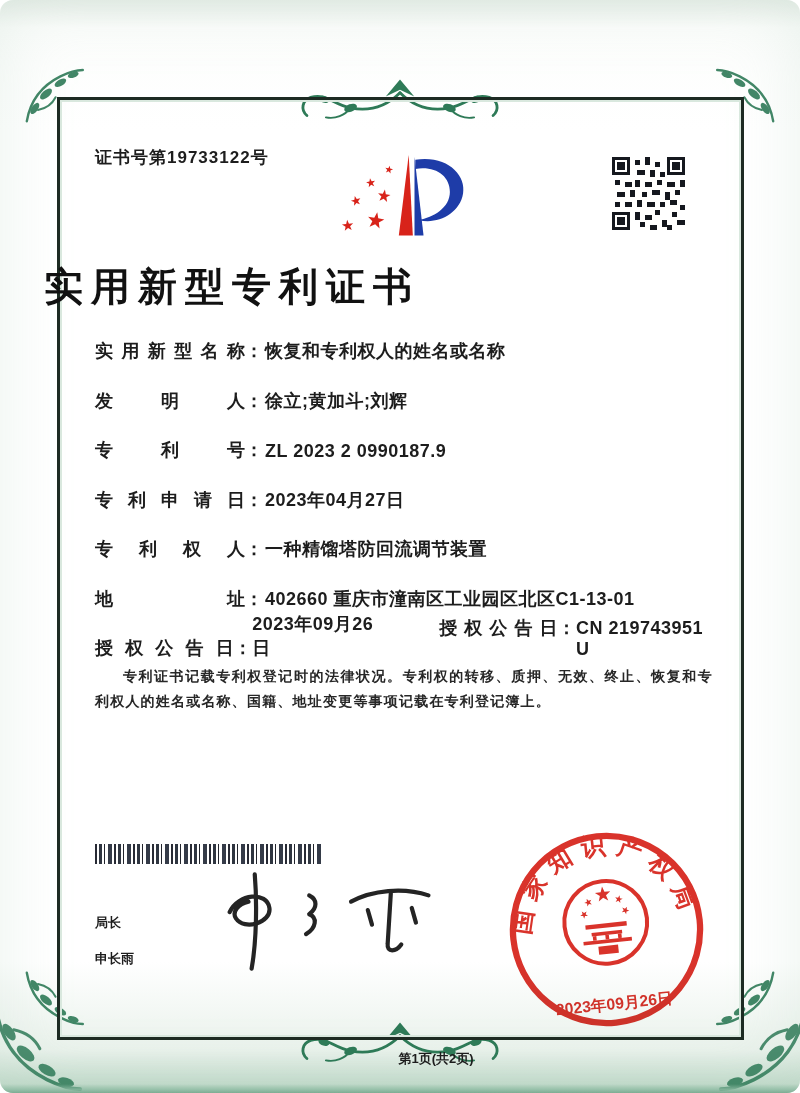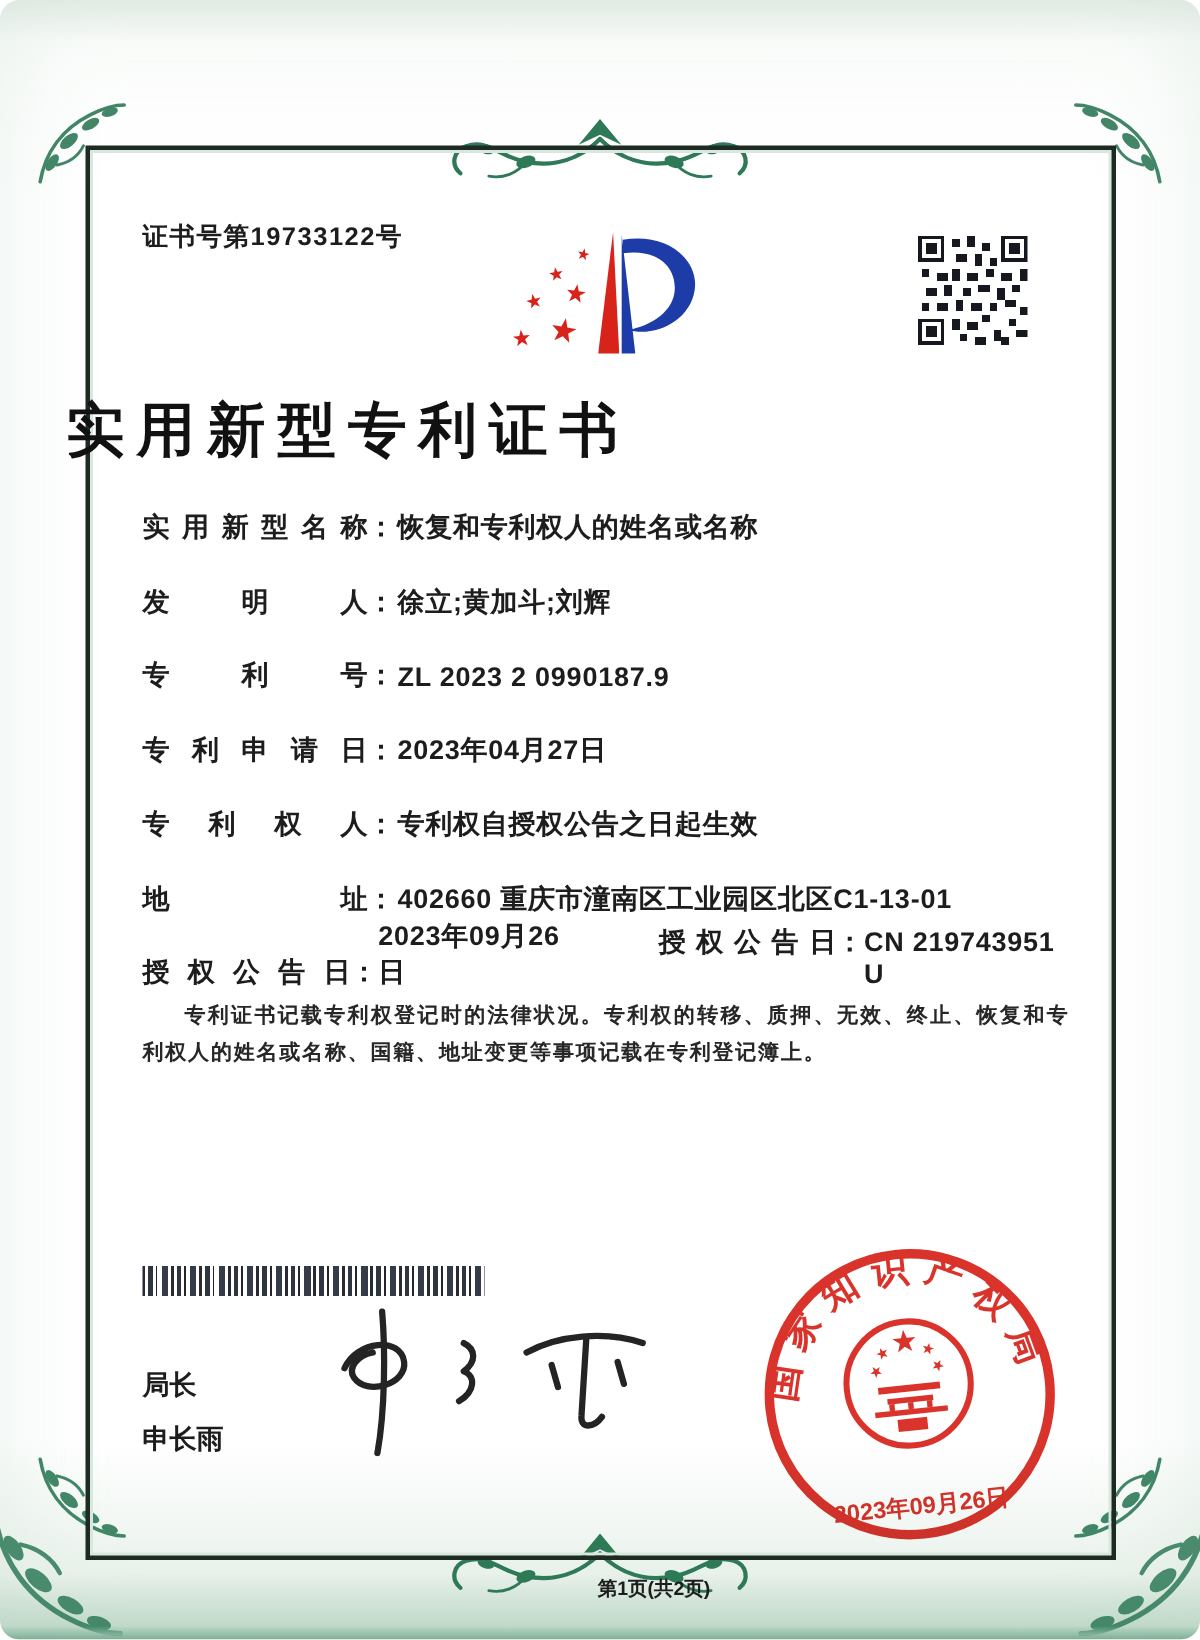--- a/index.html
+++ b/index.html
@@ -30,21 +30,21 @@
   .frow.split .right .flabel{width:128px;}
   .body-text{position:absolute;left:95px;top:664px;width:618px;font-size:14px;line-height:25px;
     font-weight:bold;letter-spacing:1.2px;color:#272727;text-align:justify;}
   .body-text p{margin:0 0 5px 0;text-indent:2em;}
   .barcode{
     position:absolute;left:95px;top:844px;width:228px;height:20px;
     background:
       repeating-linear-gradient(90deg,#151823 0 2px,rgba(255,255,255,0) 2px 4px,#1d2430 4px 7px,rgba(255,255,255,0) 7px 9px,#10131c 9px 10px,rgba(255,255,255,0) 10px 13px,#232a38 13px 17px,rgba(255,255,255,0) 17px 19px);
     opacity:.92;
   }
-  .officer{position:absolute;left:95px;top:905px;font-size:18px;font-weight:bold;line-height:36px;}
+  .officer{position:absolute;left:95px;top:905px;font-size:13px;font-weight:bold;line-height:36px;}
   .signature{position:absolute;left:215px;top:868px;width:225px;height:105px;}
   .seal{position:absolute;left:503px;top:826px;width:207px;height:207px;transform:rotate(-6deg);
         opacity:.95;mix-blend-mode:multiply;}
   .footer{position:absolute;left:0;top:1050px;width:100%;text-align:center;font-size:13px;font-weight:bold;margin-left:36px;}
   .orn{position:absolute;}
   .orn-top{left:292px;top:68px;width:216px;height:57px;}
   .orn-bottom{left:292px;top:1011px;width:216px;height:57px;}
   .corner{width:64px;height:64px;opacity:.9;}
   .c-tl{left:22px;top:62px;transform:rotate(0deg);}
   .c-tr{left:714px;top:62px;transform:scaleX(-1);}
@@ -208,21 +208,21 @@
       <span class="fvalue">ZL 2023 2 0990187.9</span>
     </div>
     <div class="frow">
       <span class="flabel">专利申请日</span>
         <span class="fcolon">：</span>
       <span class="fvalue">2023年04月27日</span>
     </div>
     <div class="frow">
       <span class="flabel">专利权人</span>
         <span class="fcolon">：</span>
-      <span class="fvalue">专利权自授权公告之日起生效</span>
+      <span class="fvalue">一种精馏塔防回流调节装置</span>
     </div>
     <div class="frow">
       <span class="flabel">地址</span>
         <span class="fcolon">：</span>
       <span class="fvalue">402660 重庆市潼南区工业园区北区C1-13-01</span>
     </div>
     <div class="frow split">
       <span class="flabel">授权公告日</span>
         <span class="fcolon">：</span>
       <span class="fvalue">2023年09月26日</span>

